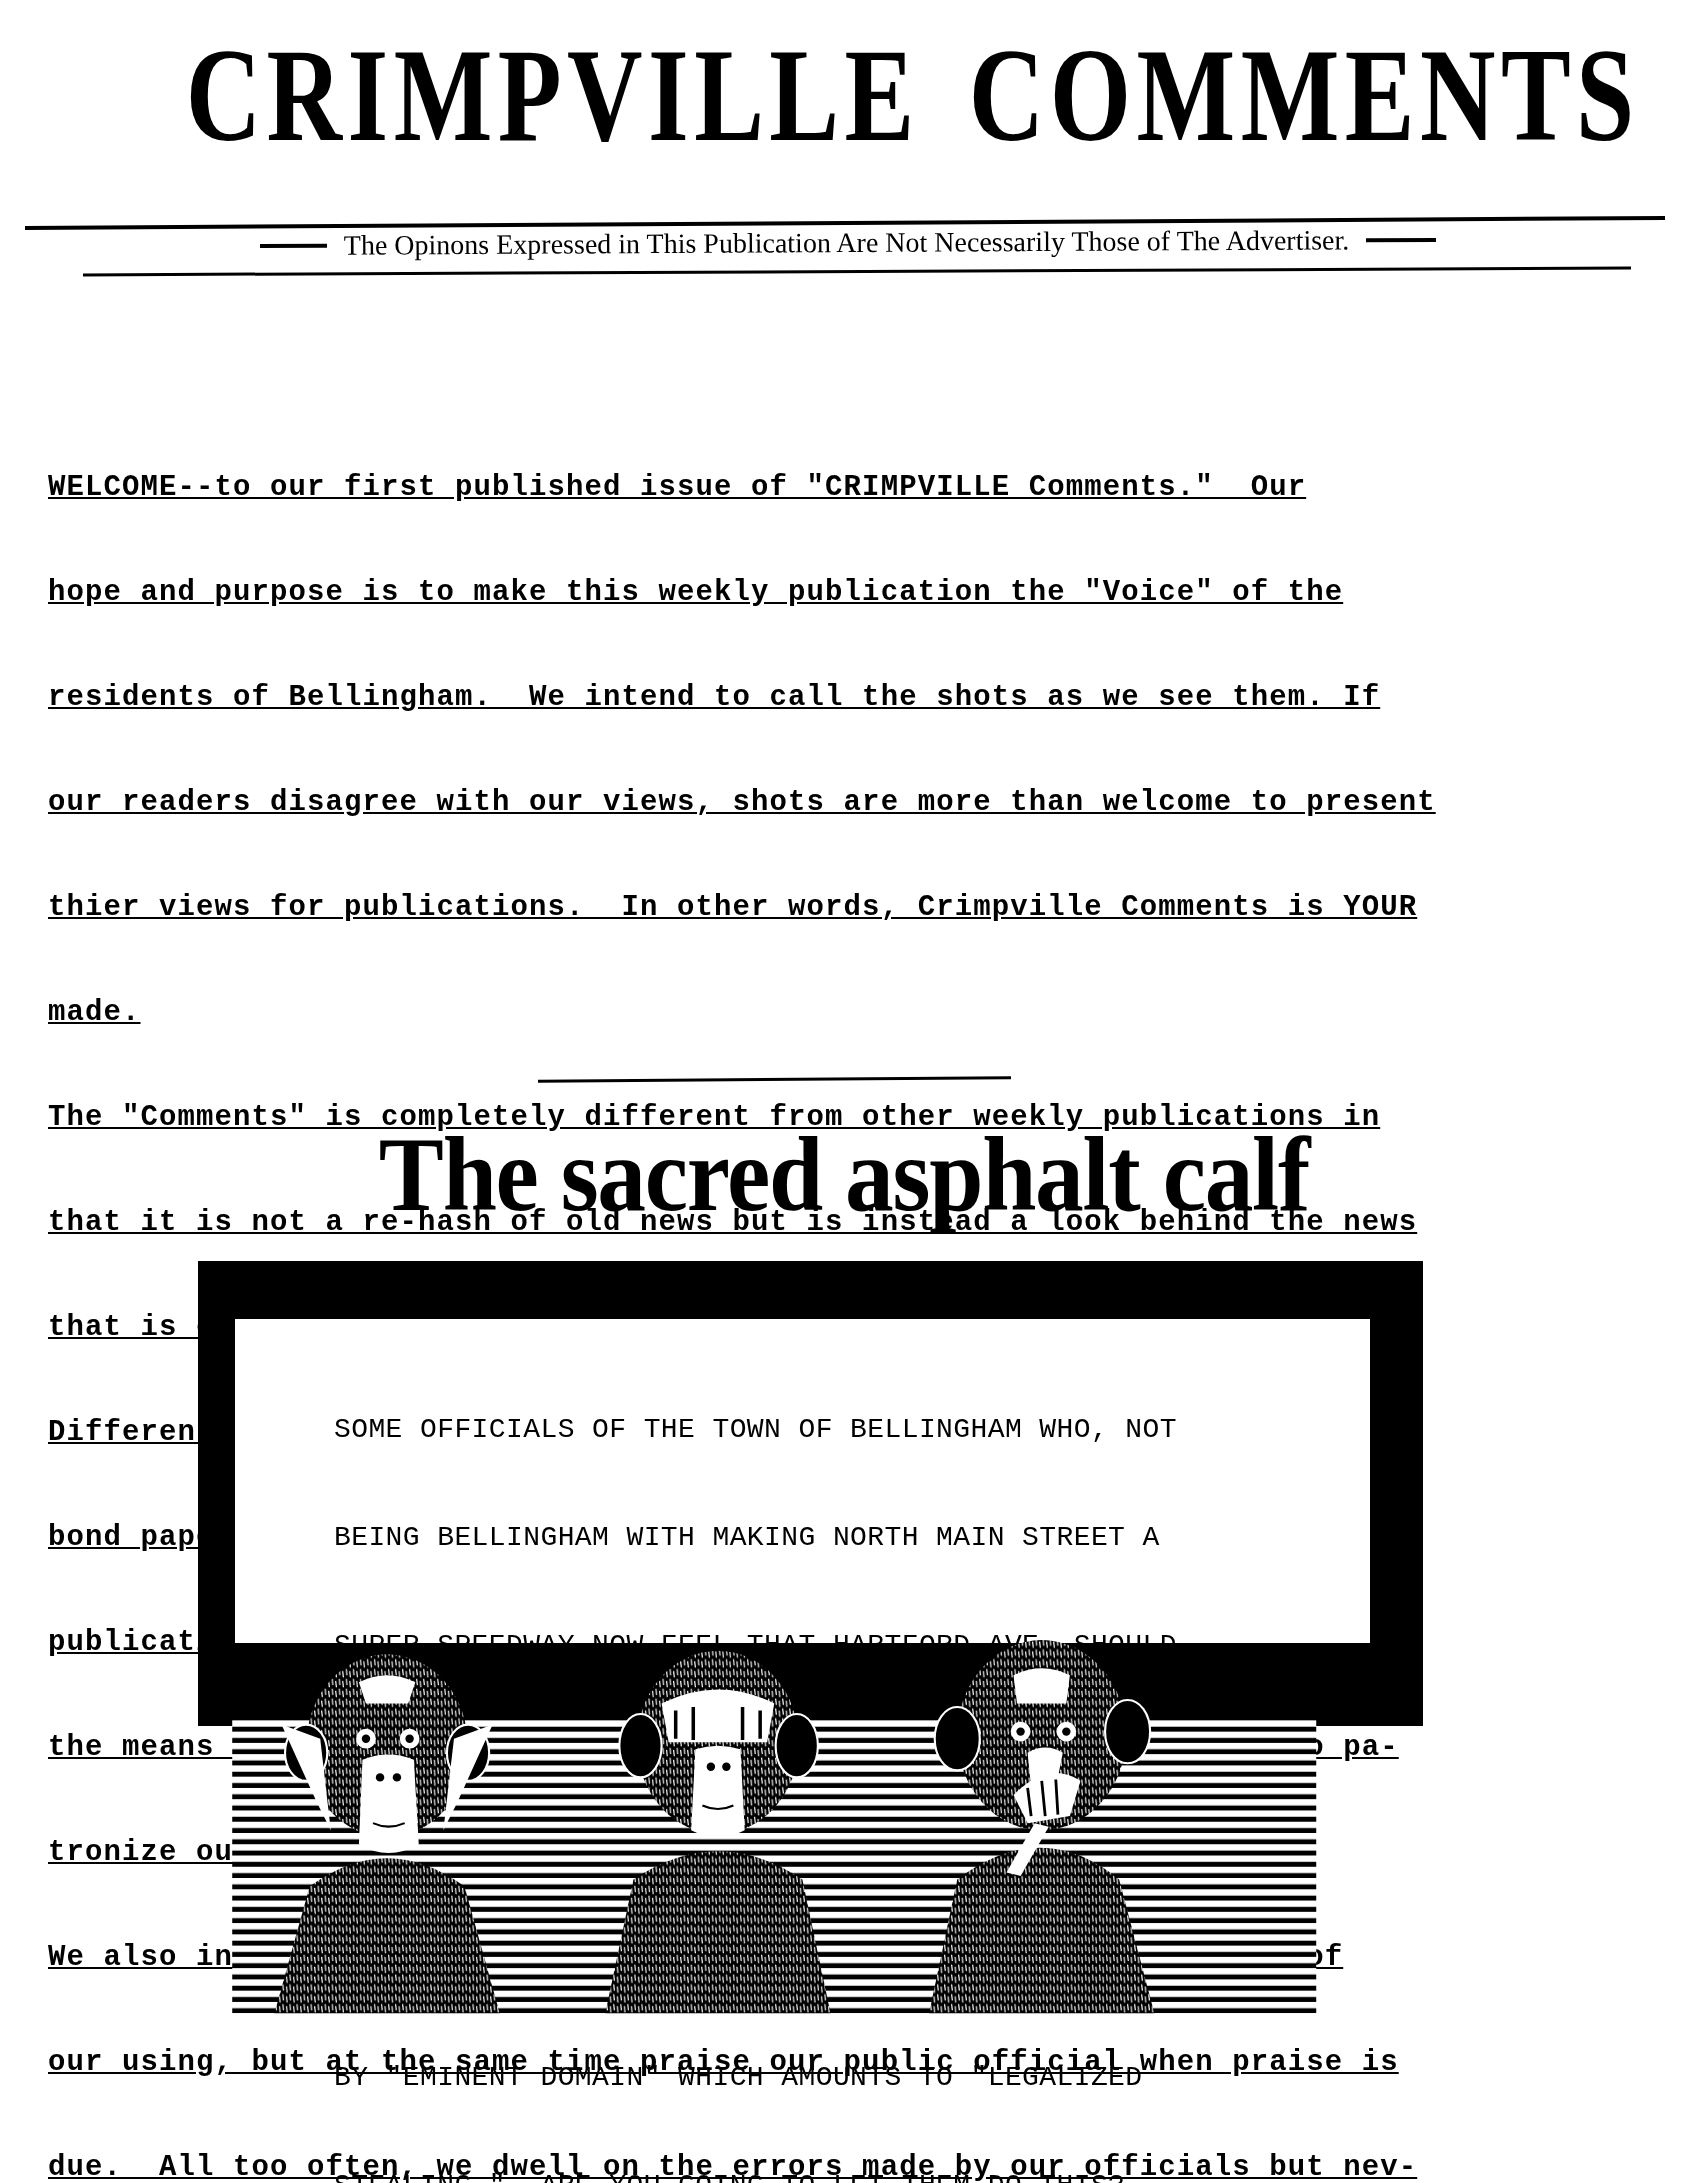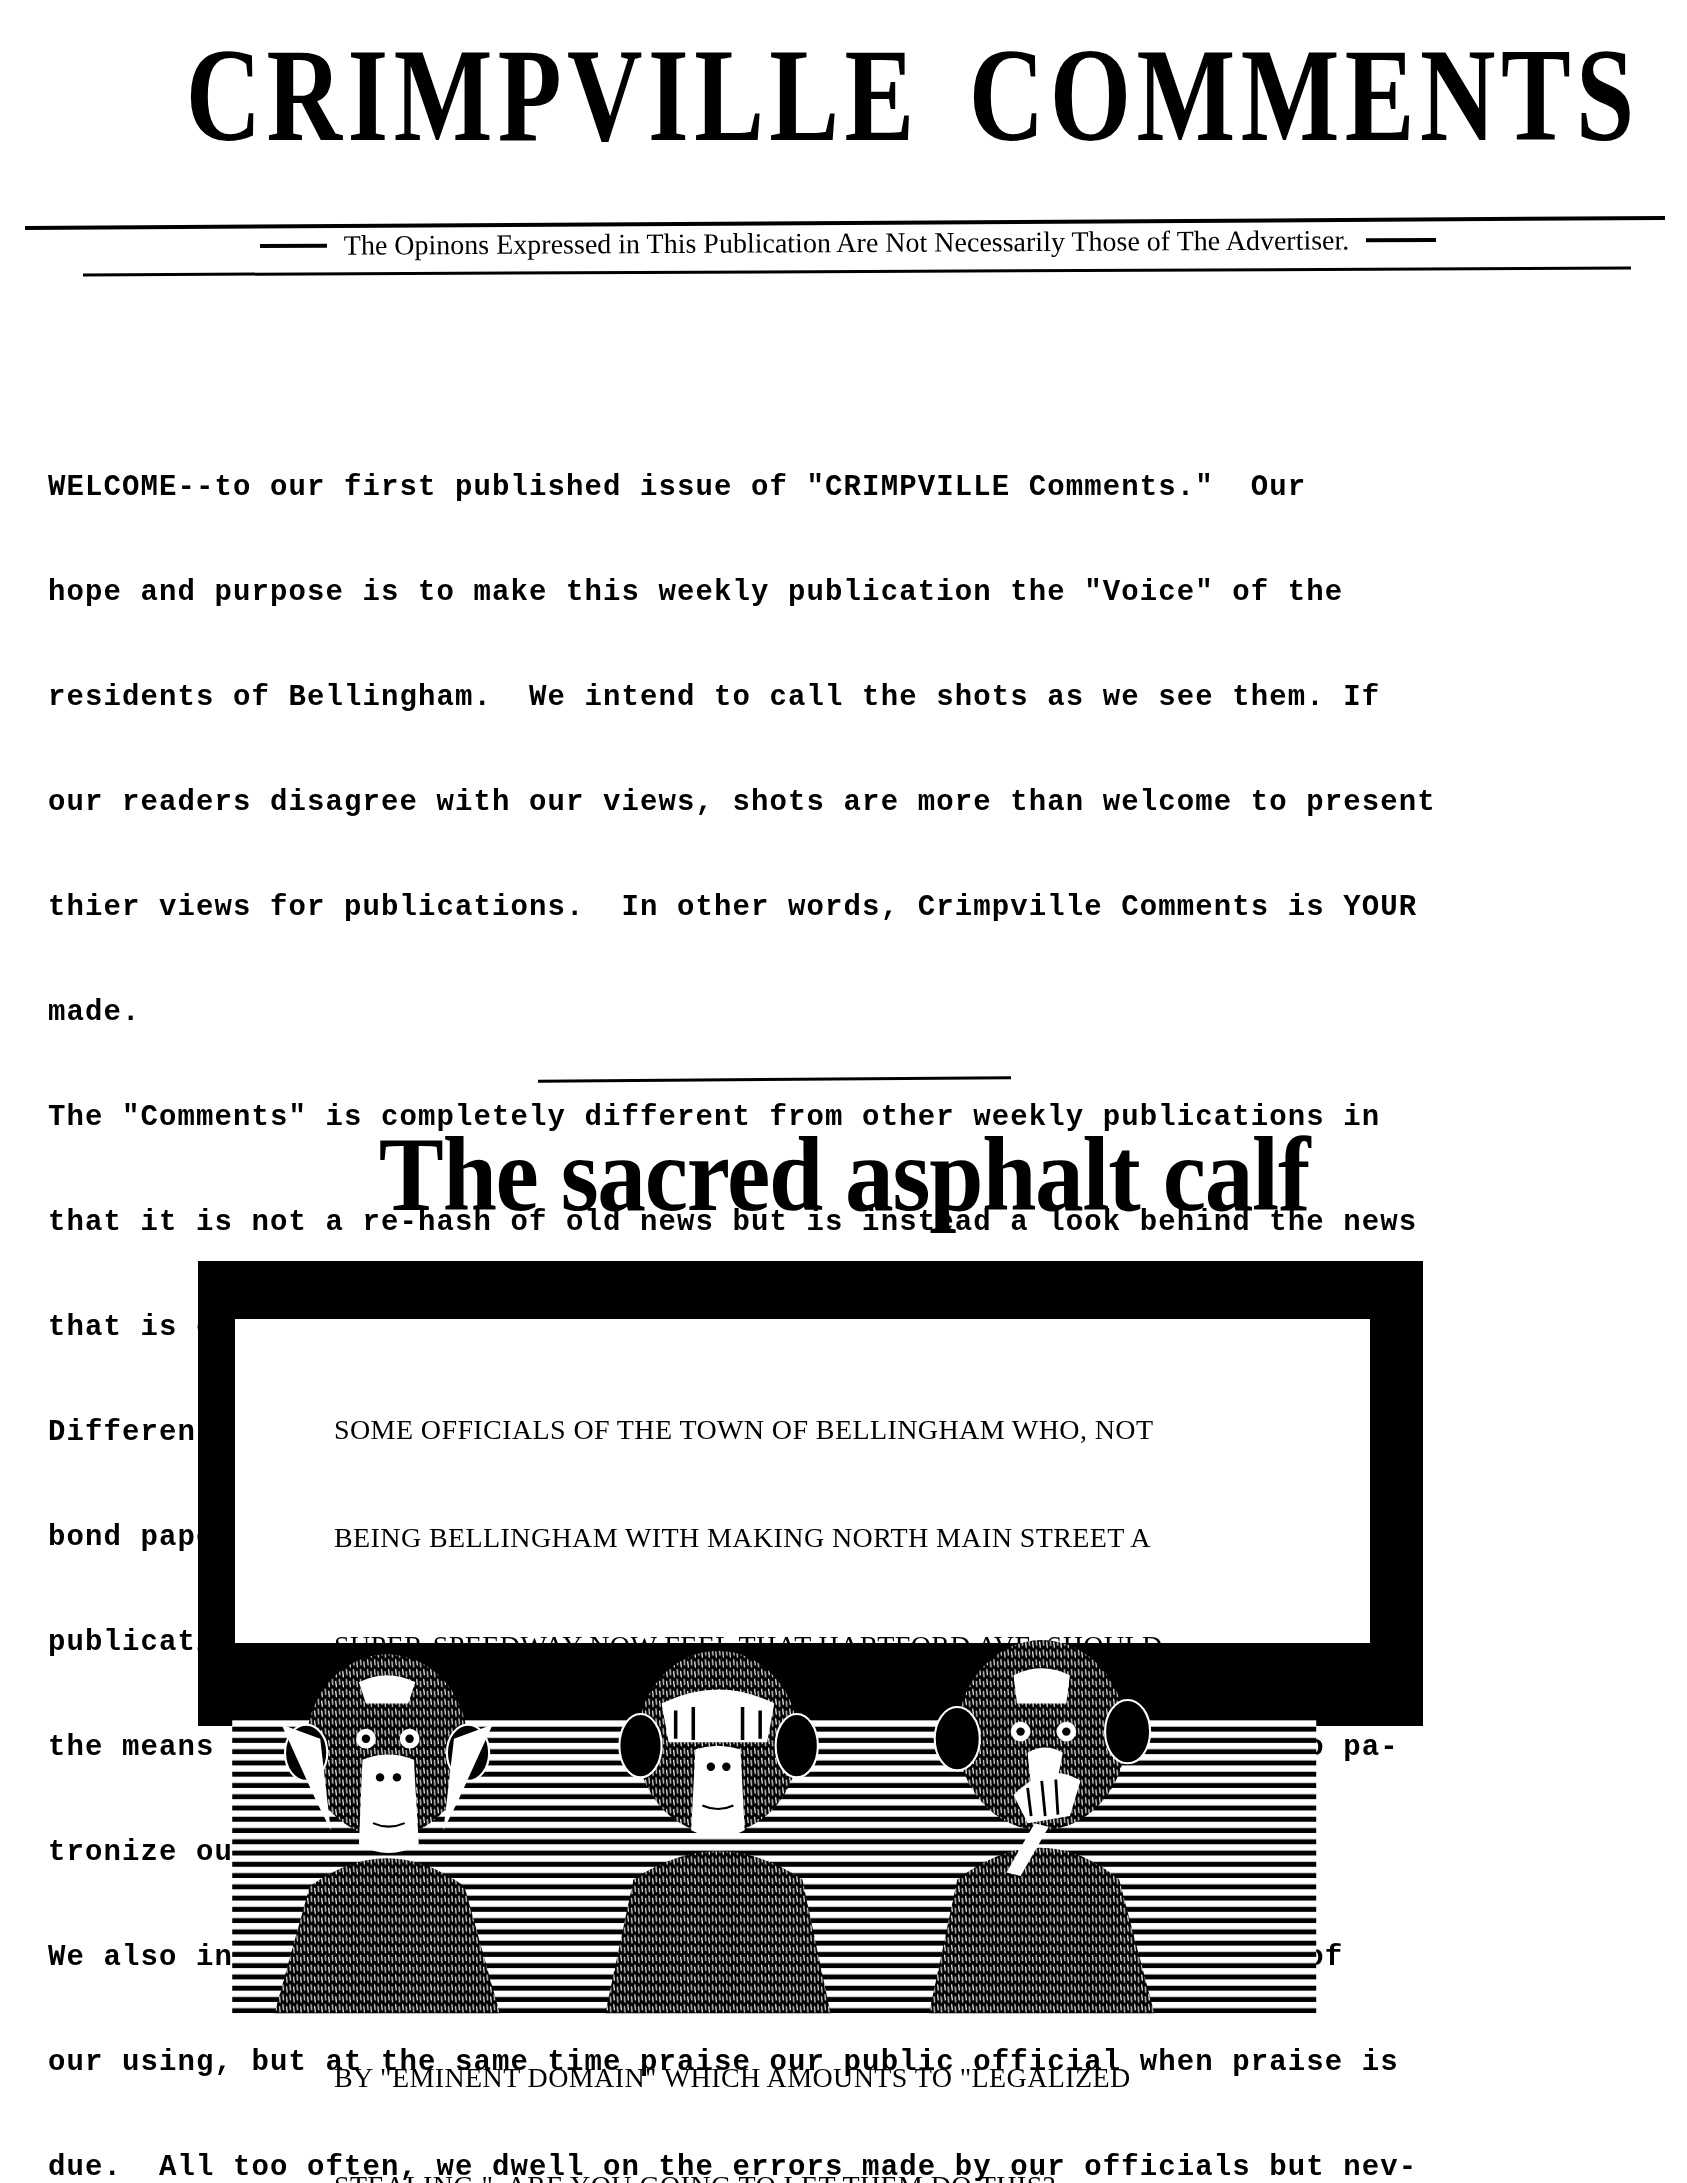--- a/index.html
+++ b/index.html
@@ -24,39 +24,39 @@
     }
     .tagline .dash-left { display: inline-block; width: 67px; height: 3.5px; background: #000; margin-right: 17px; }
     .tagline .dash-right { display: inline-block; width: 70px; height: 4.2px; background: #000; margin-left: 17px; }
 
     .editorial {
       position: absolute; left: 48px; top: 400px; width: 1612px;
       font-family: "Liberation Mono", "DejaVu Sans Mono", monospace;
       font-size: 29px; line-height: 35px; font-weight: bold;
       white-space: pre; letter-spacing: 1.1px;
     }
-    .editorial .line { display: block; }
+    .editorial .line { display: block; text-decoration: underline; }
 
     .separator { position: absolute; left: 538px; top: 1078px; width: 473px; height: 2.8px; background: #000; transform: rotate(-0.4deg); }
 
     .headline {
       position: absolute; left: 0; top: 1119px; width: 1688px; text-align: center;
       font-family: "Liberation Serif", "DejaVu Serif", serif; font-weight: bold;
       font-size: 106px; line-height: 1.05; letter-spacing: -1.4px;
       transform: scaleX(0.92); transform-origin: center top;
     }
 
     .cartoon-frame {
       position: absolute; left: 198px; top: 1261px; width: 1225px; height: 465px;
       background: #000;
     }
     .cartoon-box {
       position: absolute; left: 235px; top: 1319px; width: 1135px; height: 324px;
       background: #fff; box-sizing: border-box; padding: 21px 0 0 99px;
-      font-family: Liberation Serif, serif;
+      font-family: Liberation Mono, monospace;
       font-size: 28px; line-height: 36px; white-space: pre; letter-spacing: 0.4px;
     }
     .cartoon-box .line { display: block; }
     .cartoon-box .em { font-weight: bold; }
 
     .monkeys { position: absolute; left: 225px; top: 1619px; width: 1197px; height: 542px; }
   </style>
 </head>
 <body>
 

